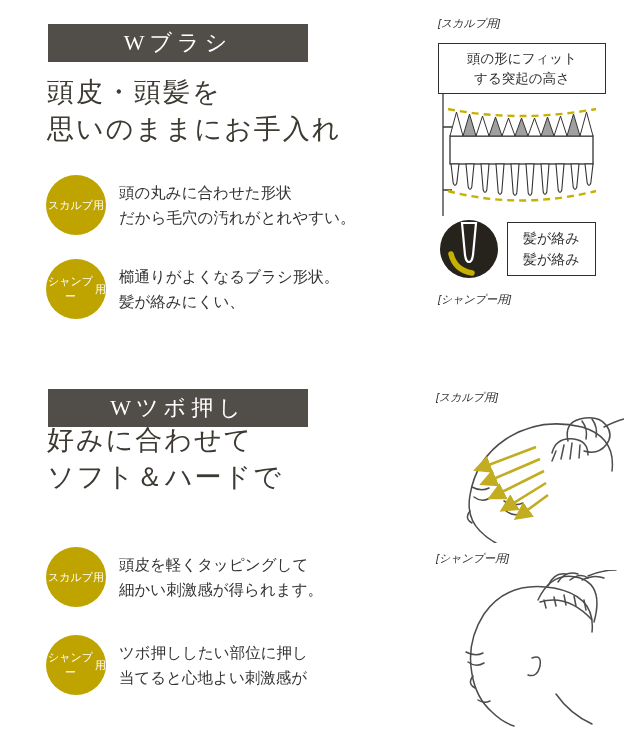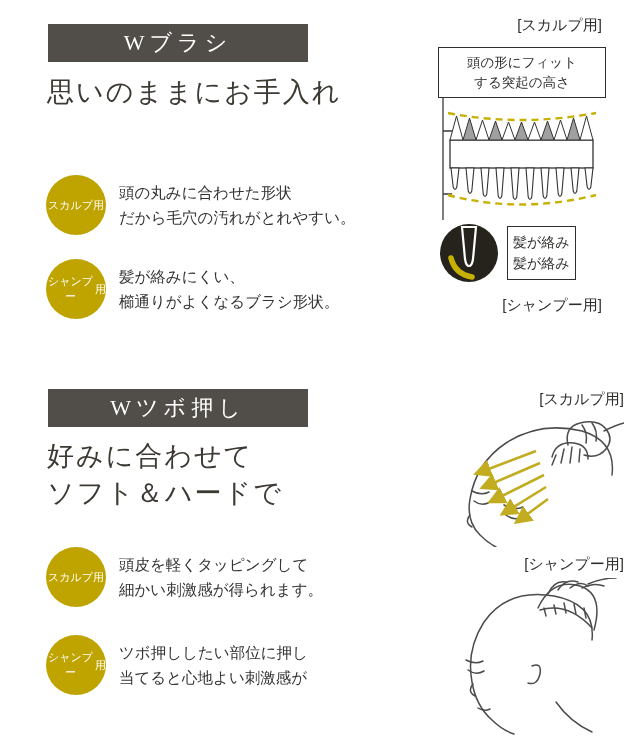--- a/index.html
+++ b/index.html
@@ -13,82 +13,83 @@
     font-family:"Liberation Serif","DejaVu Serif",serif; font-size:22px; letter-spacing:5px;
     display:flex; align-items:center; justify-content:center;
   }
   .b1 { left:48px; top:24px; }
   .b2 { left:48px; top:389px; }
   .heading {
     position:absolute; font-family:"Liberation Serif","DejaVu Serif",serif;
     font-size:27px; color:#3d3a33; letter-spacing:2px; line-height:37px;
   }
   .h1 { left:47px; top:74px; }
-  .h2 { left:47px; top:438px; }
+  .h2 { left:47px; top:422px; }
   .point { position:absolute; display:flex; align-items:center; gap:13px; }
   .p1 { left:46px; top:175px; }
   .p2 { left:46px; top:259px; }
   .p3 { left:46px; top:547px; }
   .p4 { left:46px; top:635px; }
   .badge {
     width:60px; height:60px; border-radius:50%; background:#bfa400; color:#ffffff;
     display:flex; align-items:center; justify-content:center;
     font-size:11px; line-height:1.35; flex:none; text-align:center;
   }
   .ptext { font-size:15.5px; line-height:25px; color:#333; }
-  .bracket-label { font-size:15px; text-align:right; color:#2e2e2c; }
+  .bracket-label { font-size:11px; text-align:left; color:#2e2e2c;font-style:italic; }
   .diagram { position:absolute; left:438px; top:16px; width:164px; }
   .callout {
     margin:12px auto 0; width:150px; border:1.4px solid #2f2f2d; background:#fff;
     padding:5px 8px; text-align:center; font-size:13.5px; line-height:1.45; color:#2e2e2c;
   }
   .zoomrow { display:flex; align-items:center; gap:7px; margin-top:2px; }
   .zoombox {
-    border:1.4px solid #2f2f2d; padding:5px 5px; font-size:14px; line-height:1.5; color:#2e2e2c;
+    border:1.4px solid #2f2f2d; padding:5px 15px; font-size:14px; line-height:1.5; color:#2e2e2c;
   }
   .dg-label-bottom { margin-top:12px; }
   .illus { position:absolute; left:436px; top:390px; width:188px; }
   .illus svg { display:block; margin:0 auto; }
   .il1 { margin-top:6px !important; }
   .il-label2 { margin-top:8px; }
   .il2 { margin-top:4px !important; }
   svg { display:block; }
 </style>
 </head>
 <body>
 
 <div class="page">
 
   <div class="banner b1">
     <span>Wブラシ</span>
   </div>
 
   <div class="heading h1">
+    <div>頭皮・頭髪を</div>
     <div>思いのままにお手入れ</div>
   </div>
 
   <div class="point p1">
     <div class="badge">
       <span>スカルプ</span>
       <span>用</span>
     </div>
     <div class="ptext">
       <div>頭の丸みに合わせた形状</div>
       <div>だから毛穴の汚れがとれやすい。</div>
     </div>
   </div>
 
   <div class="point p2">
     <div class="badge">
       <span>シャンプー</span>
       <span>用</span>
     </div>
     <div class="ptext">
+      <div>櫛通りがよくなるブラシ形状。</div>
       <div>髪が絡みにくい、</div>
-      <div>櫛通りがよくなるブラシ形状。</div>
     </div>
   </div>
 
   <div class="diagram">
     <div class="bracket-label">[スカルプ用]</div>
 
     <div class="callout">
       <div>頭の形にフィット</div>
       <div>する突起の高さ</div>
     </div>

